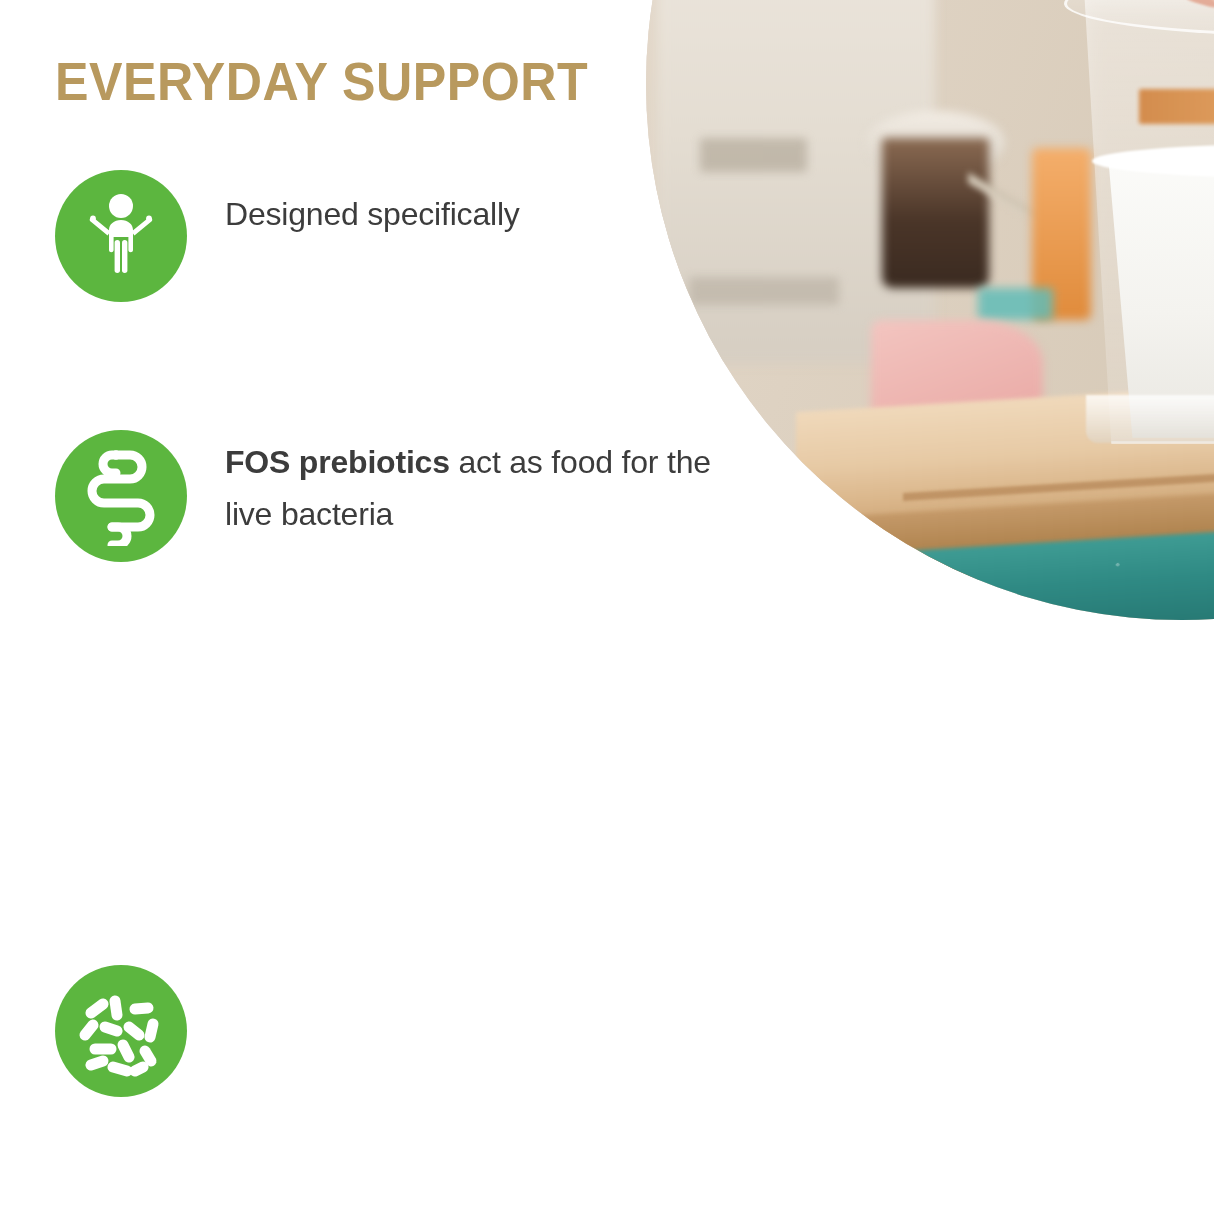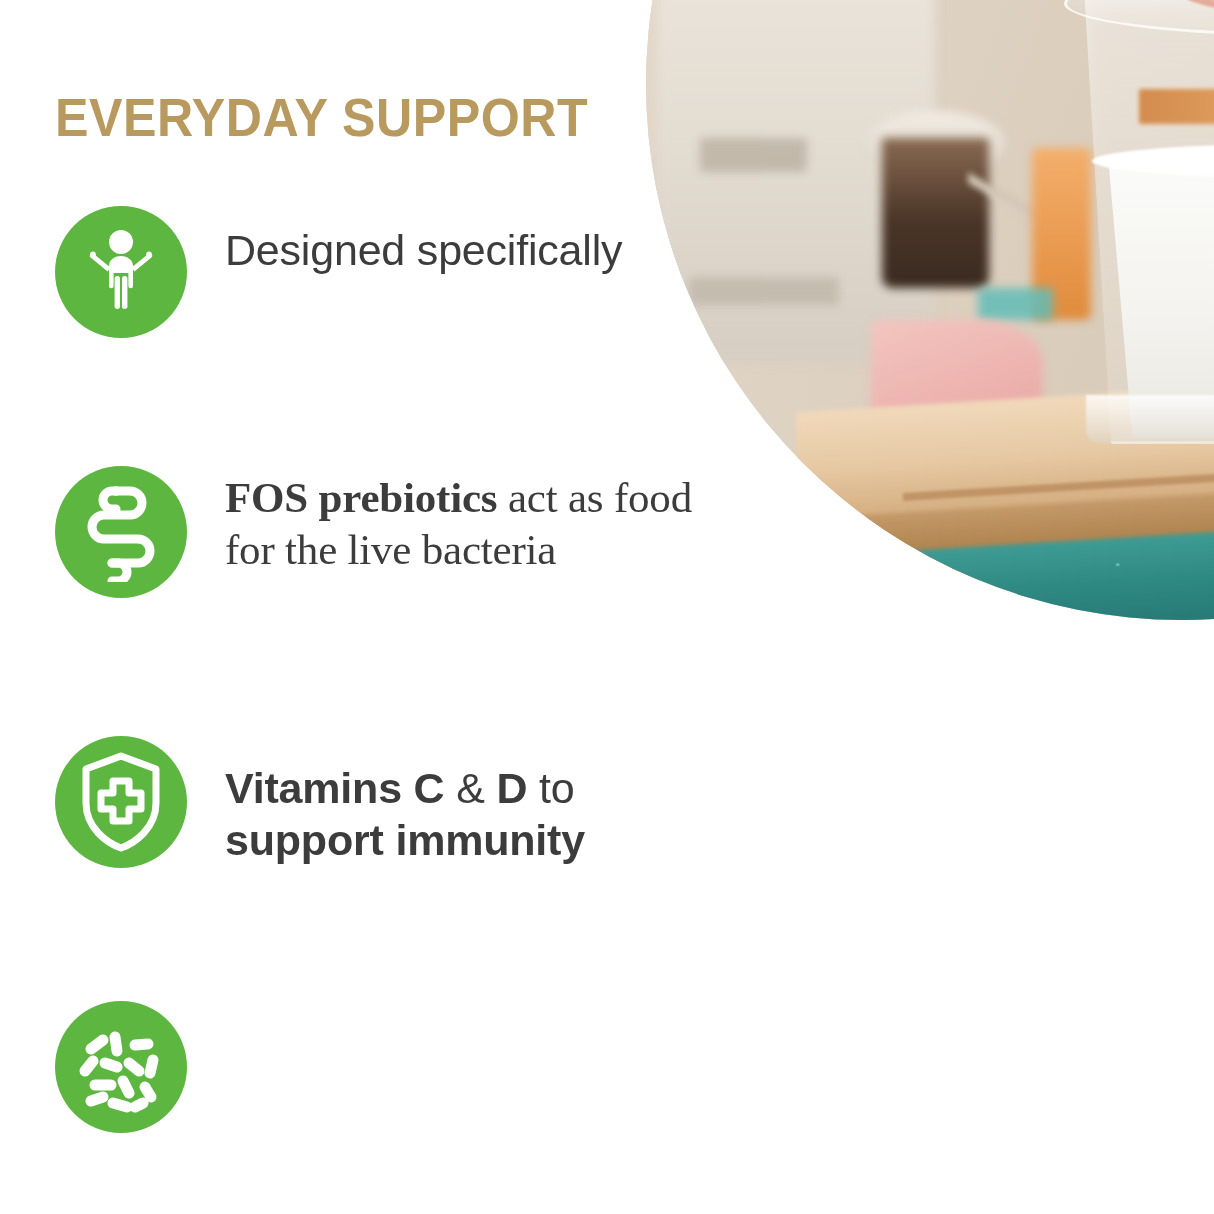--- a/index.html
+++ b/index.html
@@ -150,21 +150,21 @@
     border-radius:44%;filter:blur(1px);
   }
   .f1{left:10%;top:44%;width:22%;height:40%;transform:rotate(16deg);}
   .nail{
     position:absolute;background:linear-gradient(170deg,#f9ded2,#edc2b1);
     border-radius:50% 50% 42% 42%;filter:blur(1px);
   }
   .n1{left:16%;top:72%;width:11%;height:12%;transform:rotate(16deg);}
 
   
-  .content{position:absolute;left:0;top:0;width:760px;height:1092px;z-index:5;margin-top:36px;}
+  .content{position:absolute;left:0;top:0;width:760px;height:1092px;z-index:5;}
 
   .title{
     position:absolute;left:55px;top:50px;
     font-size:54px;
     font-weight:bold;
     letter-spacing:0.5px;
     color:#b8995e;
     font-family:"Liberation Sans","DejaVu Sans",sans-serif;
     transform:scaleX(.93);
     transform-origin:left center;
@@ -179,30 +179,30 @@
   .icon-circle{
     width:132px;height:132px;
     border-radius:50%;
     background:#5cb63f;
     flex:0 0 132px;
     display:flex;align-items:center;justify-content:center;
   }
   .feat-text{
     margin-left:38px;
     color:#3c3c3c;
-    font-size:43px;
+    font-size:32px;
     line-height:52px;
     font-weight:400;
     letter-spacing:-0.2px;
     max-width:500px;
   }
   .feat-text b{font-weight:bold;}
 
   .f-1{left:55px;top:170px;}
-  .f-2{left:55px;top:430px;font-family:Liberation Serif, serif;}
+  .f-2{left:55px;top:430px;}
   .f-3{left:55px;top:700px;}
   .f-4{left:55px;top:965px;}
 
   .f-1 .feat-text{padding-top:18px;}
   .f-2 .feat-text{padding-top:6px;}
   .f-3 .feat-text{padding-top:26px;}
   .f-4 .feat-text{padding-top:12px;}
 </style>
 </head>
 <body>
@@ -277,31 +277,20 @@
           <path d="M36 9a9 9 0 0 0 0 0" fill="none" stroke="#fff" stroke-width="9" stroke-linecap="round"></path>
           <path d="M36 9h-4a9 9 0 0 0 0 18h4" fill="none" stroke="#fff" stroke-width="9" stroke-linecap="round"></path>
           <path d="M32 81h6a9 9 0 0 1 0 18h-6" fill="none" stroke="#fff" stroke-width="9" stroke-linecap="round"></path>
         </svg>
       </div>
       <div class="feat-text">
         <b>FOS prebiotics</b><span> act as food for the live bacteria</span>
       </div>
     </div>
 
-    <div class="feature f-3">
-      <div class="icon-circle">
-        <svg width="92" height="102" viewBox="0 0 92 102" aria-hidden="true">
-          <path d="M46 5 11 18v34c0 25 21 40 35 45 14-5 35-20 35-45V18z" fill="none" stroke="#fff" stroke-width="7" stroke-linejoin="round"></path>
-          <path d="M38 30h16v12h12v16H54v12H38V58H26V42h12z" fill="none" stroke="#fff" stroke-width="7" stroke-linejoin="round"></path>
-        </svg>
-      </div>
-      <div class="feat-text">
-        <b>Vitamins C</b><span> &amp; </span><b>D</b><span> to </span><b>support immunity</b>
-      </div>
-    </div>
 
     <div class="feature f-4">
       <div class="icon-circle">
         <svg width="104" height="104" viewBox="0 0 104 104" aria-hidden="true">
           <g fill="none" stroke="#fff" stroke-width="11" stroke-linecap="round">
             <line x1="22" y1="34" x2="34" y2="25"></line>
             <line x1="46" y1="22" x2="48" y2="36"></line>
             <line x1="66" y1="30" x2="79" y2="29"></line>
             <line x1="16" y1="56" x2="24" y2="46"></line>
             <line x1="36" y1="48" x2="48" y2="52"></line>

